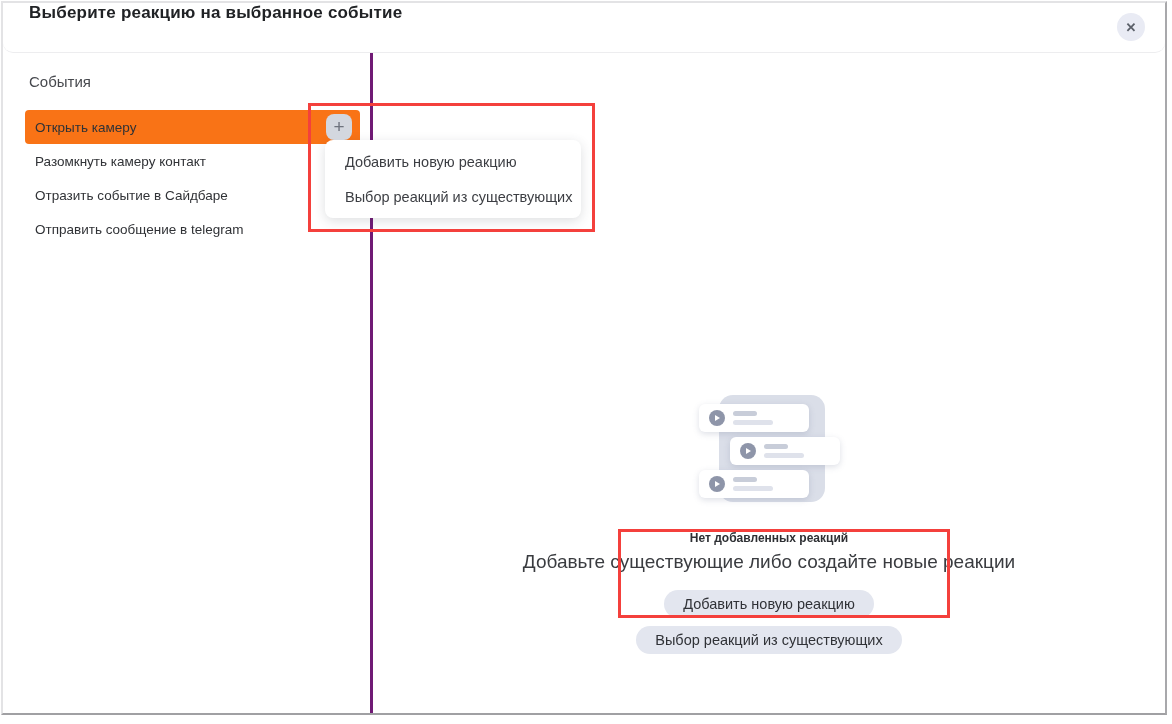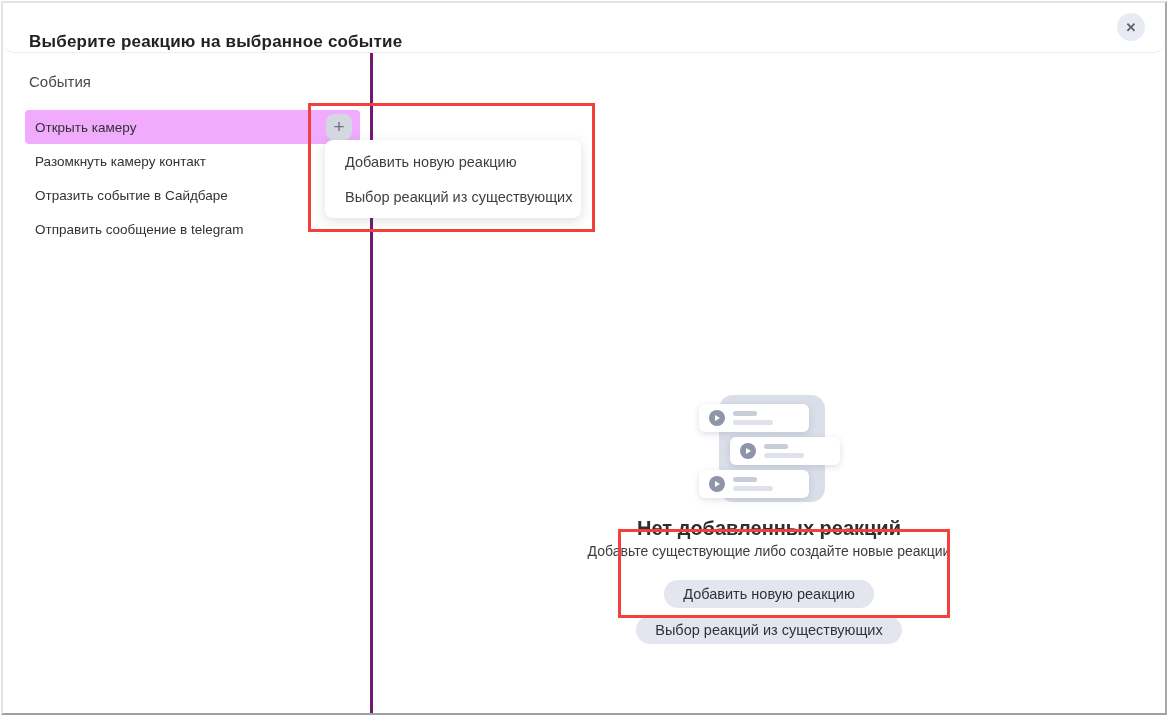--- a/index.html
+++ b/index.html
@@ -12,41 +12,41 @@
     border:2px solid #e3e3e5;
     border-right-color:#a8a8ab;
     border-bottom-color:#a0a0a3;
     display:flex; flex-direction:column;
   }
 
   
   .modal-header {
     height:50px; flex:0 0 50px; position:relative;
     border-bottom:1px solid #ededef;
-    display:flex; align-items:flex-end; padding-left:26px;border-radius:10px;
+    display:flex; align-items:flex-start; padding-left:26px;border-radius:10px;
   }
   .modal-title { font-size:17px; font-weight:bold; color:#202225; letter-spacing:.2px; }
   .close-btn {
     position:absolute; right:20px; top:10px; width:28px; height:28px;
     border-radius:50%; background:#e9ebf4; border:none; cursor:pointer;
     display:flex; align-items:center; justify-content:center;
     color:#5b6069; font-size:13px; font-weight:bold; line-height:1;
   }
 
   
   .modal-body { flex:1; display:flex; min-height:0; }
   .sidebar { width:370px; flex:0 0 370px; border-right:3px solid #701a75; }
   .sidebar-heading { margin:20px 0 0 26px; font-size:15px; line-height:18px; color:#47494e; }
   .event-list { margin-top:19px; list-style:none; }
   .event-item {
     height:34px; margin:0 10px 0 22px; padding:0 10px;
     display:flex; align-items:center; border-radius:4px;
     font-size:13.5px; color:#303236; cursor:pointer;
   }
-  .event-item.selected { background:#f0abfc; }
+  .event-item.selected { background:#f97316; }
 
   .main-pane { flex:1; position:relative; }
 
   
   .plus-btn {
     position:absolute; left:323px; top:111px; width:26px; height:26px;
     border:none; border-radius:8px; background:#d3d7df; cursor:pointer;
     color:#6e737e; font-size:19px; line-height:24px; text-align:center;
     z-index:20; padding:0;
   }
@@ -82,22 +82,22 @@
     position:absolute; left:10px; top:6px; width:16px; height:16px;
     border-radius:50%; background:#8e95a9;
   }
   .illo-play {
     position:absolute; left:6px; top:4.5px; width:0; height:0;
     border-left:5px solid #ffffff; border-top:3.5px solid transparent; border-bottom:3.5px solid transparent;
   }
   .illo-line1 { position:absolute; left:34px; top:7px;  width:24px; height:5px; border-radius:2.5px; background:#c8cdd9; }
   .illo-line2 { position:absolute; left:34px; top:16px; width:40px; height:5px; border-radius:2.5px; background:#dfe2eb; }
 
-  .empty-title { margin-top:17px; font-size:20px; font-weight:bold; color:#2d2f33; line-height:18px; }
-  .empty-subtitle { margin-top:7px; font-size:14px; color:#3a3c40; line-height:15px; }
+  .empty-title { margin-top:27px; font-size:12px; font-weight:bold; color:#2d2f33; line-height:18px; }
+  .empty-subtitle { margin-top:7px; font-size:19px; color:#3a3c40; line-height:15px; }
   .action-btn {
     margin-top:8px; height:28px; border:none; border-radius:15px;
     background:#e3e6ef; color:#303237; font-size:14.5px; padding:0 19px;
     cursor:pointer; font-family:inherit;
   }
   .action-btn.first { margin-top:21px; }
 
   
   .annotation {
     position:absolute; border:3px solid #f4403c; pointer-events:none; z-index:50;

